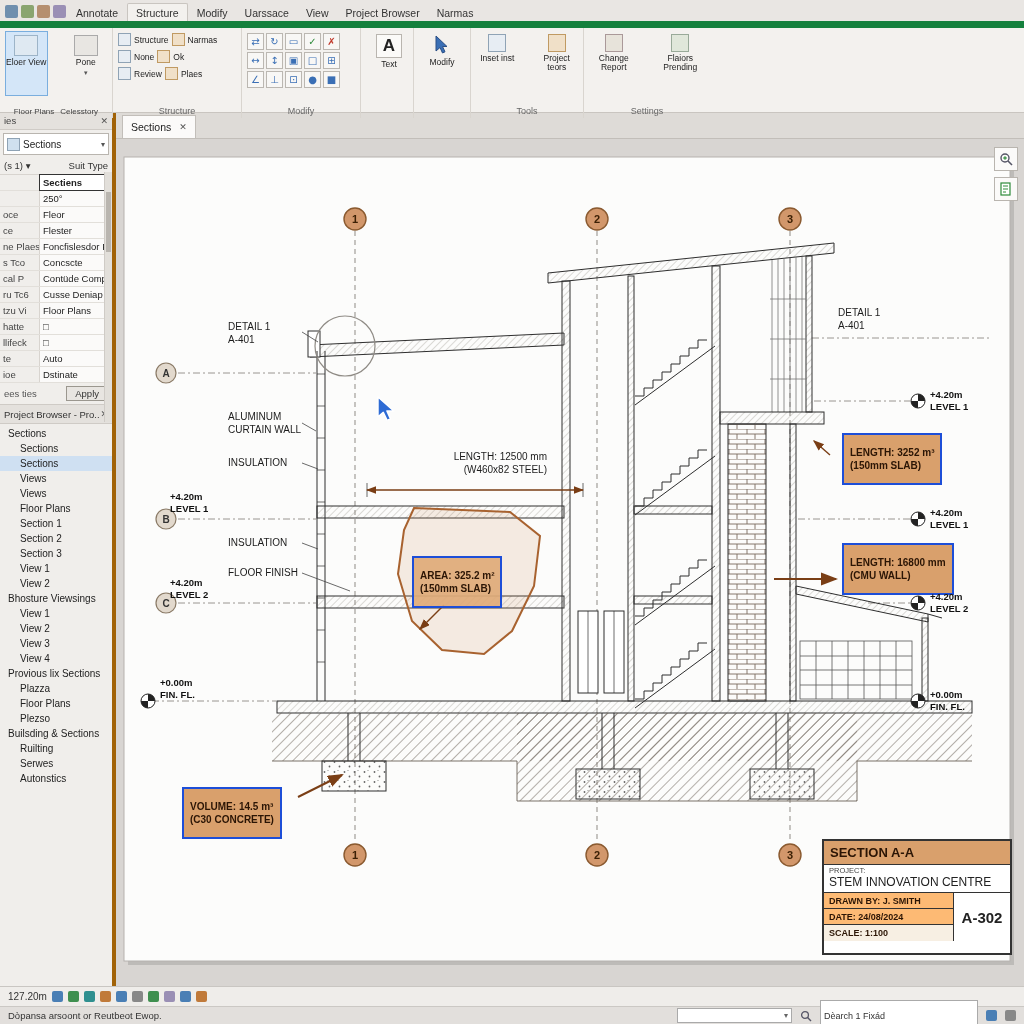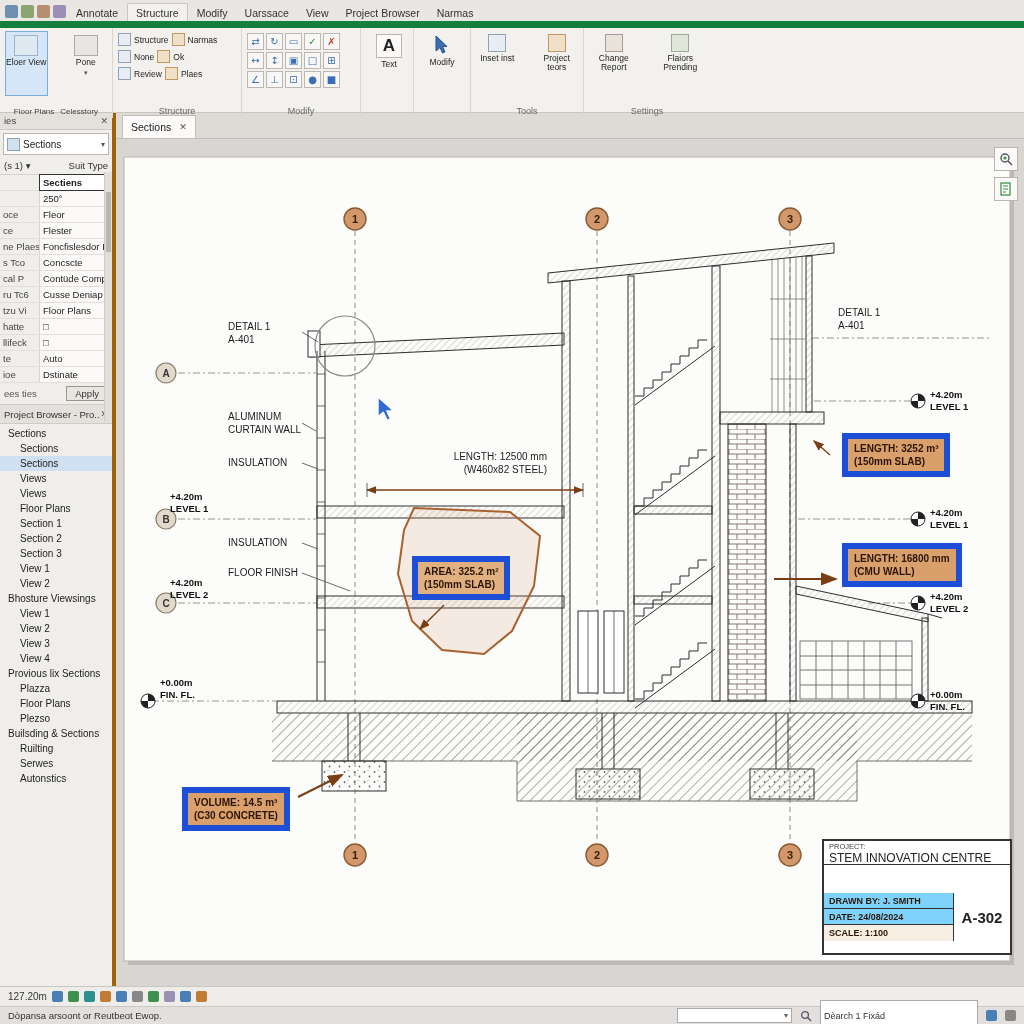--- a/index.html
+++ b/index.html
@@ -66,39 +66,39 @@
 
   
   .canvas{position:absolute;left:112px;top:112px;width:912px;height:874px;z-index:3}
   .ctabs{height:26px;background:#dedbd7;border-bottom:1px solid #c2beb9;display:flex;align-items:flex-end}
   .ctab{height:22px;background:#fbfaf9;border:1px solid #c2beb9;border-bottom:none;margin-left:10px;
         display:flex;align-items:center;gap:8px;padding:0 8px;font-size:10.5px}
   .drawarea{position:relative;width:912px;height:848px;background:#d8d5d2;overflow:hidden}
   .sheetsvg{position:absolute;left:0;top:0}
   .ann{position:absolute;font-size:10px;font-weight:400;color:#1c1c1c;line-height:1.25;white-space:nowrap}
   .ann.center{text-align:right}
-  .note{position:absolute;background:#d9a06c;border:6px solid #1d4ed8;color:#2b1505;font-weight:700;
-        font-size:10px;line-height:1.3;padding:3px 6px;white-space:nowrap}
+  .note{position:absolute;background:#d9a06c;border:2px solid #1d4ed8;color:#2b1505;font-weight:700;
+        font-size:10px;line-height:1.3;padding:11px 6px;white-space:nowrap}
   .note.soft{background:rgba(222,170,120,0.92)}
   .lvl{position:absolute;font-size:9.5px;font-weight:700;color:#111;line-height:1.25;white-space:nowrap}
   .minibar{position:absolute;right:6px;top:8px;display:flex;flex-direction:column;gap:6px}
   .minibtn{width:22px;height:22px;background:#fbfaf9;border:1px solid #b9b5af;display:flex;
            align-items:center;justify-content:center}
 
   
   .tblock{position:absolute;left:710px;top:700px;width:186px;height:112px;border:2px solid #333;
           background:#fff;display:grid;grid-template-columns:1fr 56px;
           grid-template-rows:24px 28px 16px 16px 16px;font-size:9px;color:#222}
   .tb-title{grid-column:1/3;background:#d9a06c;display:flex;align-items:center;padding-left:6px;
             font-size:13px;font-weight:700;border-bottom:1px solid #333;color:#2b1505}
   .tb-proj{grid-column:1/3;border-bottom:1px solid #333;padding:1px 5px;line-height:1.2}
   .tb-proj .pl{font-size:7.5px;color:#444}
   .tb-proj .pn{font-size:12px;font-weight:400}
   .tb-row{border-bottom:1px solid #333;display:flex;align-items:center;padding-left:5px;
-          background:#7dd3fc;font-weight:700;color:#2b1505;border-right:1px solid #333}
+          background:#fdba74;font-weight:700;color:#2b1505;border-right:1px solid #333}
   .tb-row.white{background:#f7efe3}
   .tb-sheet{grid-column:2;grid-row:3/6;display:flex;align-items:center;justify-content:center;
             font-size:15px;font-weight:700}
 
   
   .sbar1{position:absolute;left:0;top:986px;width:1024px;height:20px;background:#efedea;
          border-top:1px solid #c9c6c2;display:flex;align-items:center;gap:5px;padding-left:8px;
          font-size:10px;color:#333;z-index:6;box-sizing:border-box}
   .sic{width:11px;height:11px;border-radius:2px}
   .sbar2{position:absolute;left:0;top:1006px;width:1024px;height:18px;background:#e2dfdc;
@@ -624,20 +624,21 @@
     <div class="lvl" style="left:818px;top:452px">
       <div>+4.20m</div>
         <div>LEVEL 2</div>
     </div>
     <div class="lvl" style="left:818px;top:550px">
       <div>+0.00m</div>
         <div>FIN. FL.</div>
     </div>
 
     <div class="tblock">
+      <div class="tb-title">SECTION A-A</div>
       <div class="tb-proj">
         <div class="pl">PROJECT:</div>
         <div class="pn">STEM INNOVATION CENTRE</div>
       </div>
       <div class="tb-row" style="grid-row:3">DRAWN BY: J. SMITH</div>
       <div class="tb-row" style="grid-row:4">DATE: 24/08/2024</div>
       <div class="tb-row white" style="grid-row:5;border-bottom:none">SCALE: 1:100</div>
       <div class="tb-sheet">A-302</div>
     </div>
 

